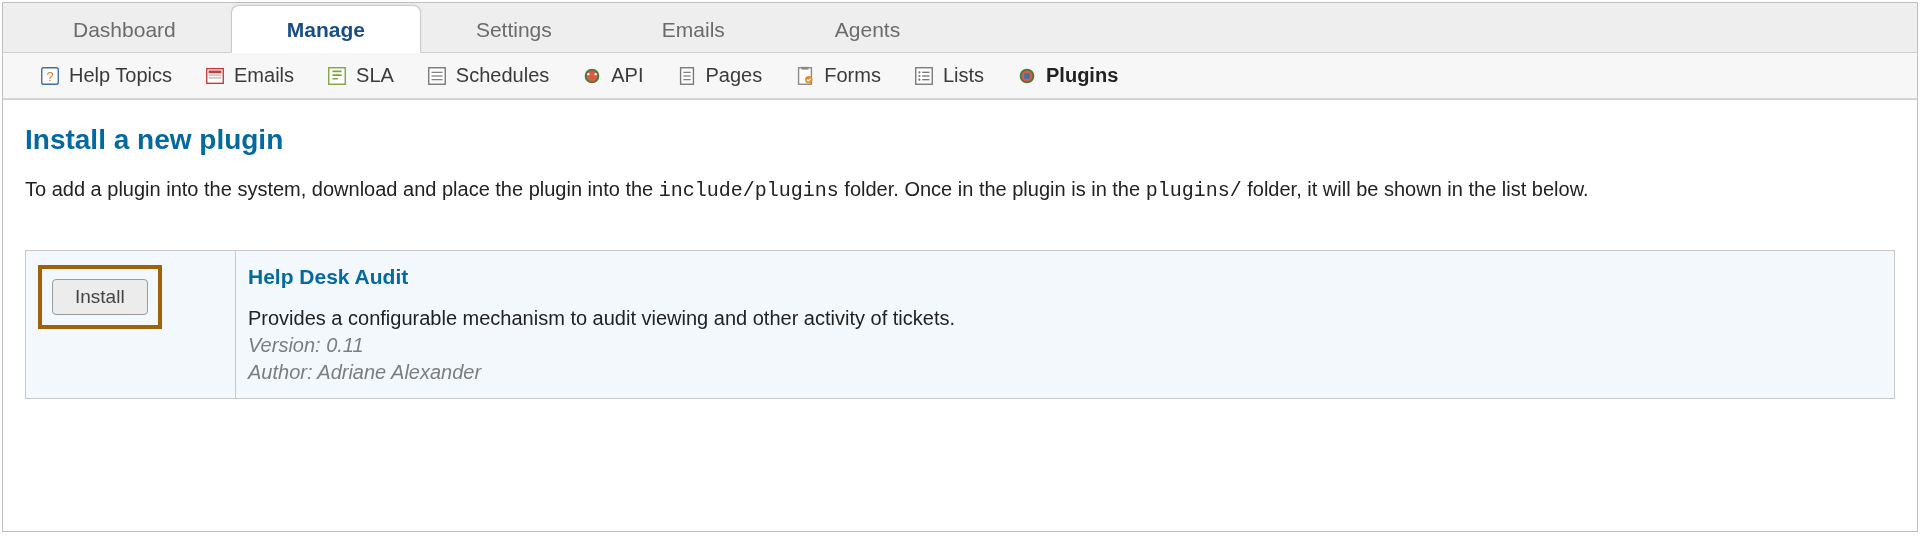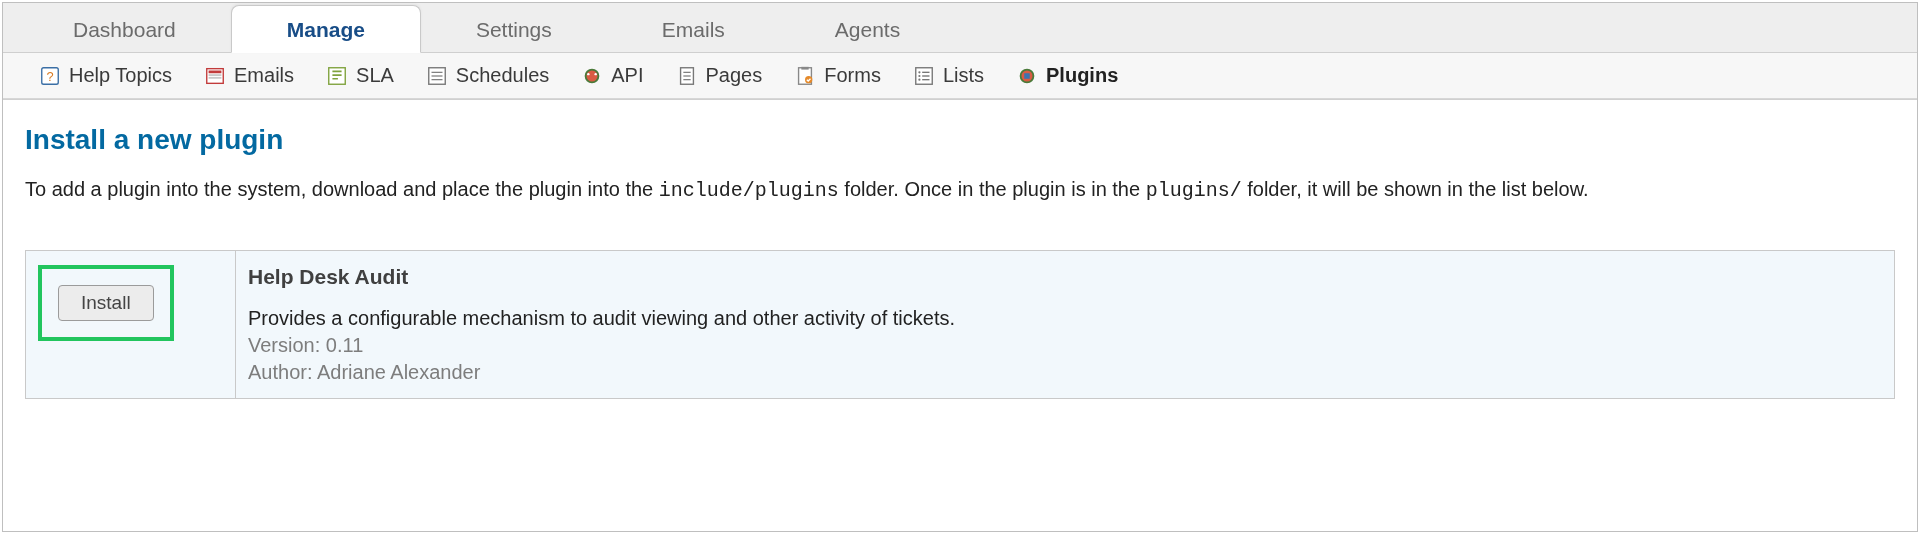--- a/index.html
+++ b/index.html
@@ -96,35 +96,35 @@
     background: #f2f8fc;
     vertical-align: top;
     padding: 14px 12px;
   }
   td.install-cell {
     width: 210px;
     text-align: left;
   }
   .install-highlight {
     display: inline-block;
-    border: 4px solid #22c55e;
-    padding: 16px;
+    border: 4px solid #a16207;
+    padding: 10px;
   }
   button.install-btn {
     font-size: 19px;
     padding: 6px 22px;
     background: #ececec;
     border: 1px solid #9b9b9b;
     border-radius: 4px;
     color: #444;
     cursor: pointer;
   }
-  .pname { font-weight: 700; font-size: 21px; color:#404040; }
+  .pname { font-weight: 700; font-size: 21px; color:#0369a1; }
   .pdesc { font-size: 20px; color:#222; margin-top:18px; }
-  .pmeta { font-size: 20px; color:#7d7d7d; margin-top:4px; }
+  .pmeta { font-size: 20px; font-style: italic; color:#7d7d7d; margin-top:4px; }
 </style>
 </head>
 <body>
 
 <div class="frame">
   <div class="topbar-wrap">
     <div class="topbar">
       <div class="tab">Dashboard</div>
       <div class="tab active">Manage</div>
       <div class="tab">Settings</div>

